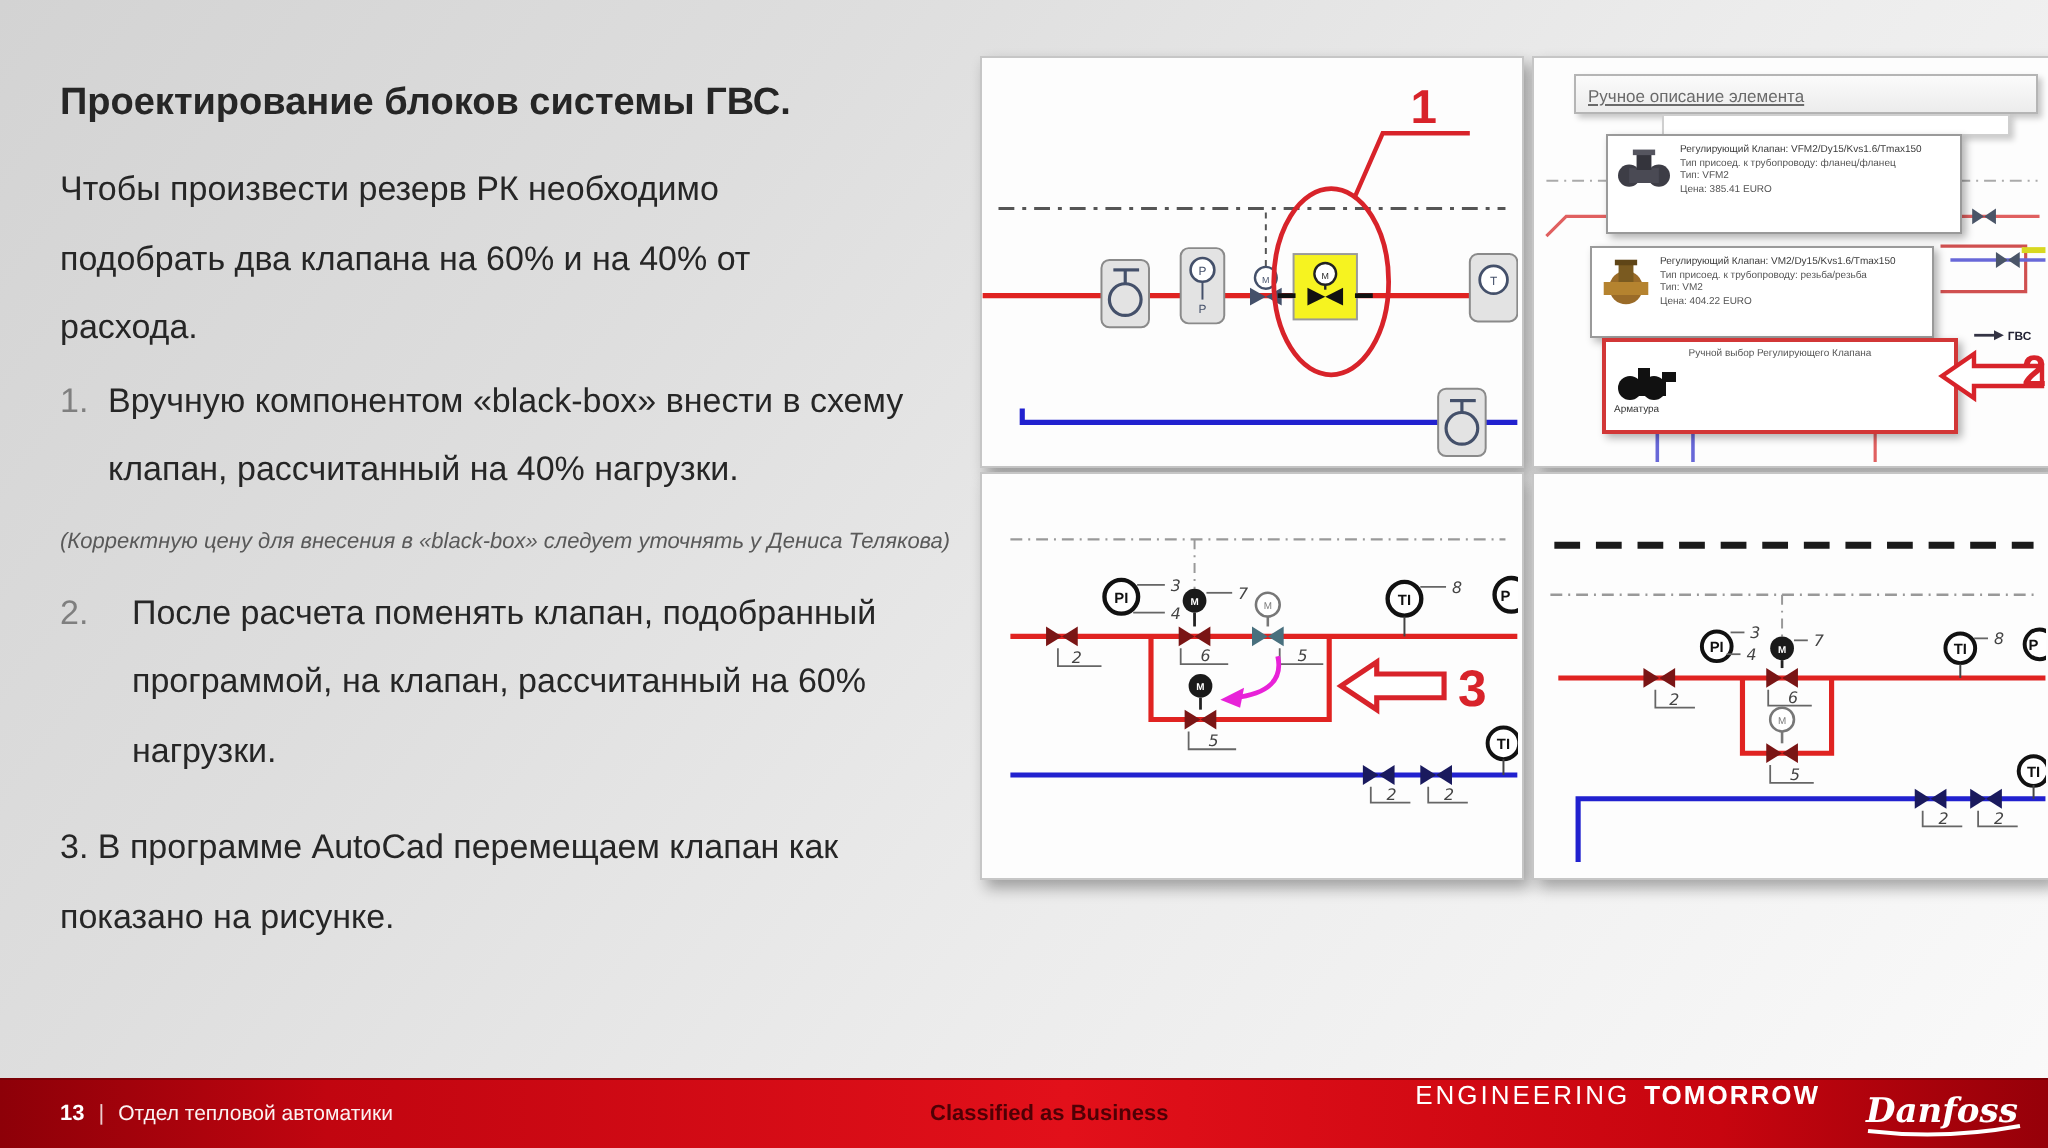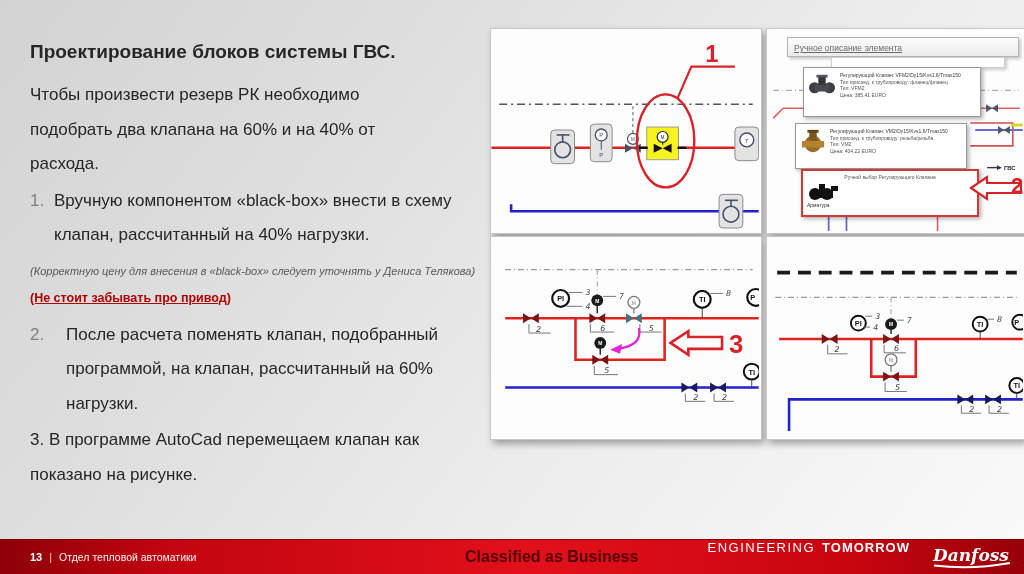--- a/index.html
+++ b/index.html
@@ -10,21 +10,21 @@
   }
   
   .textcol{position:absolute;left:30px;top:26px;width:452px;color:#262626;}
   .title{font-size:23px;font-weight:bold;color:#1f1f1f;margin:0;line-height:30px;}
   .subtitle{font-size:19px;font-weight:bold;color:#262626;margin:13px 0 0 0;line-height:25px;}
   .para{font-size:17px;line-height:34.5px;margin:14px 0 0 0;max-width:412px;}
   .li{position:relative;font-size:17px;line-height:34.5px;margin:2px 0 0 0;}
   .li .num{position:absolute;left:0;top:0;color:#7f7f7f;}
   .li1{padding-left:24px;}
   .li2{padding-left:36px;margin-top:12px;max-width:452px;}
-  .li3{margin-top:2px;max-width:424px;}
+  .li3{margin-top:14px;max-width:424px;}
   .note-italic{font-size:11px;font-style:italic;color:#595959;margin:11px 0 0 0;line-height:14px;}
   .note-red{font-size:12.5px;font-weight:bold;color:#b00000;text-decoration:underline;margin:13px 0 0 0;line-height:15px;}
   
   .panel{
     position:absolute;background:#fdfdfd;border:1px solid #c6c6c6;
     box-shadow:3px 4px 7px rgba(0,0,0,0.33);
   }
   .panelA{left:490px;top:28px;width:270px;height:204px;}
   .panelB{left:766px;top:28px;width:258px;height:204px;}
   .panelC{left:490px;top:236px;width:270px;height:202px;}
@@ -52,40 +52,39 @@
   .footer{
     position:absolute;left:0;bottom:0;width:1024px;height:34px;
     background:linear-gradient(90deg,#8d0008 0%,#c10510 16%,#e2101a 52%,#c7050f 84%,#960009 100%);
     border-top:1px solid rgba(110,0,4,0.65);
   }
   .f-left{position:absolute;left:30px;top:0;height:34px;display:flex;align-items:center;color:#fff;text-align:center;}
   .f-page{font-size:11px;font-weight:bold;}
   .f-div{font-size:11px;margin:0 7px;color:rgba(255,255,255,0.8);}
   .f-dept{font-size:10.5px;color:rgba(255,255,255,0.95);}
   .f-class{position:absolute;left:465px;top:0;height:34px;display:flex;align-items:center;
-    font-size:16px;font-weight:bold;color:#4f0005;}
+    font-size:11px;font-weight:bold;color:#4f0005;}
   .f-tag{position:absolute;right:114px;top:0;height:34px;display:flex;
     color:#fff;font-size:13px;letter-spacing:1.5px;white-space:nowrap;}
   .f-tag .bold{font-weight:bold;margin-left:7px;letter-spacing:1px;}
   .f-logo{position:absolute;right:8px;top:4px;}
 </style>
 </head>
 <body>
 
 <div class="slide">
 
   <div class="textcol">
     <h2 class="subtitle">Проектирование блоков системы ГВС.</h2>
     <p class="para">Чтобы произвести резерв РК необходимо подобрать два клапана на 60% и на 40% от расхода.</p>
     <div class="li li1">
       <span class="num">1.</span>
       <span>Вручную компонентом «black-box» внести в схему клапан, рассчитанный на 40% нагрузки.</span>
     </div>
     <p class="note-italic">(Корректную цену для внесения в «black-box» следует уточнять у Дениса Телякова)</p>
-    <p class="note-red">(Не стоит забывать про привод)</p>
     <div class="li li2">
       <span class="num">2.</span>
       <span>После расчета поменять клапан, подобранный программой, на клапан, рассчитанный на 60% нагрузки.</span>
     </div>
     <div class="li li3">
       <span>3. В программе AutoCad  перемещаем клапан как показано на рисунке.</span>
     </div>
   </div>
 
   <div class="panel panelA">

